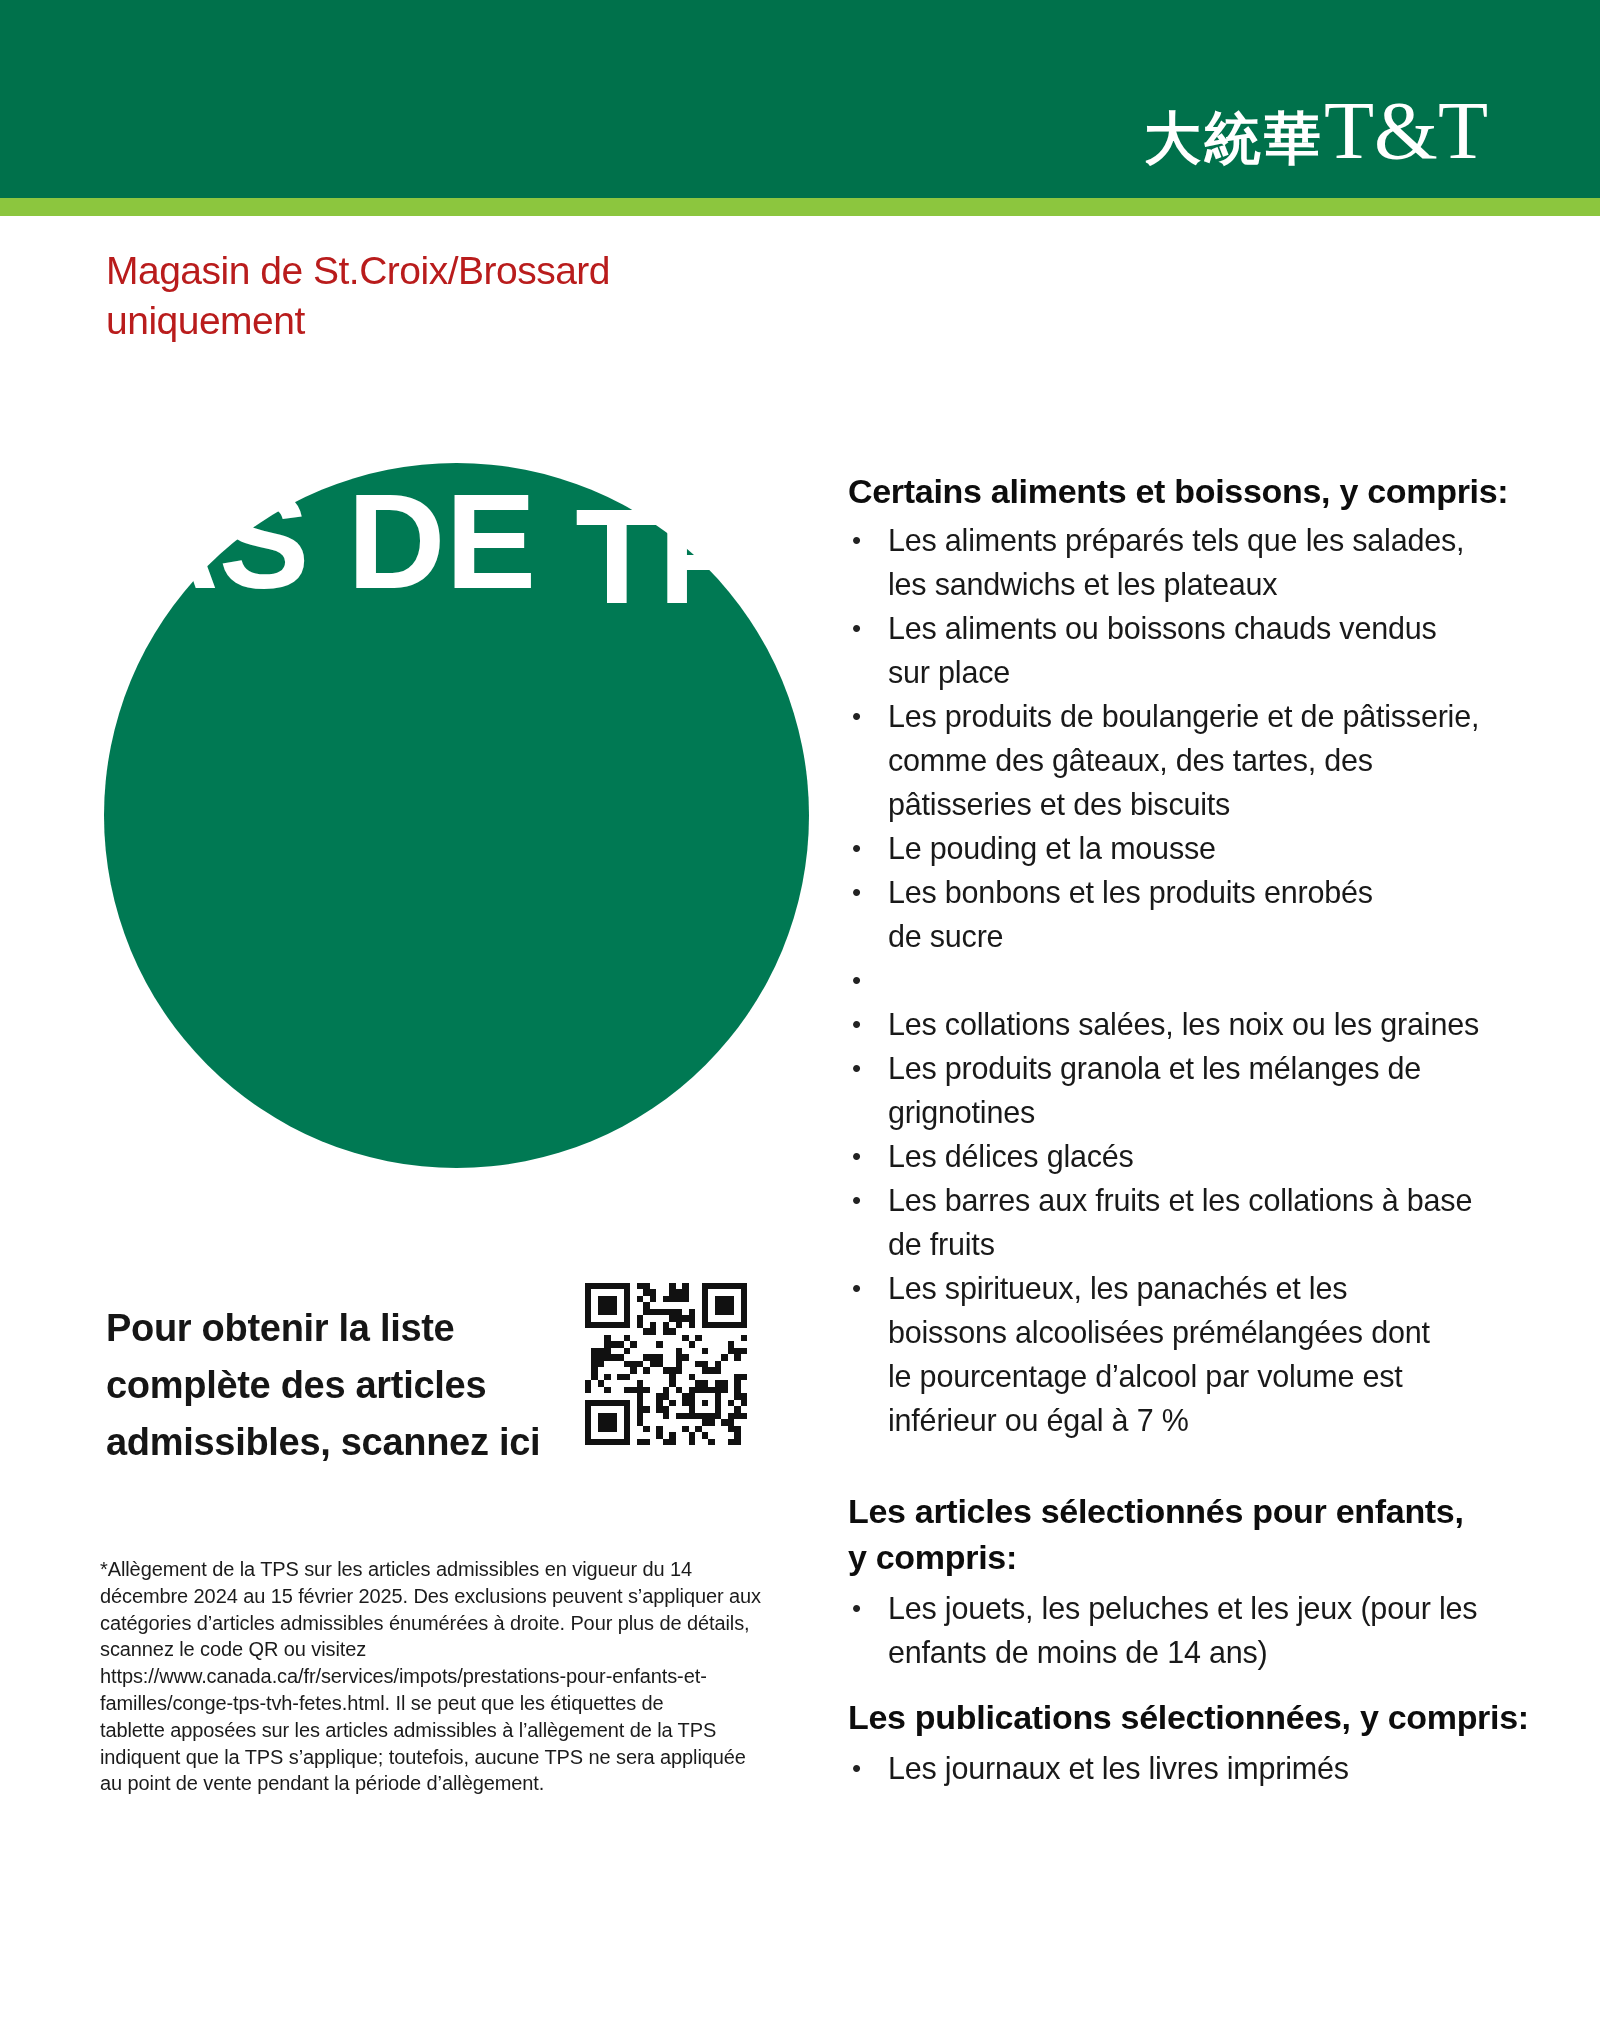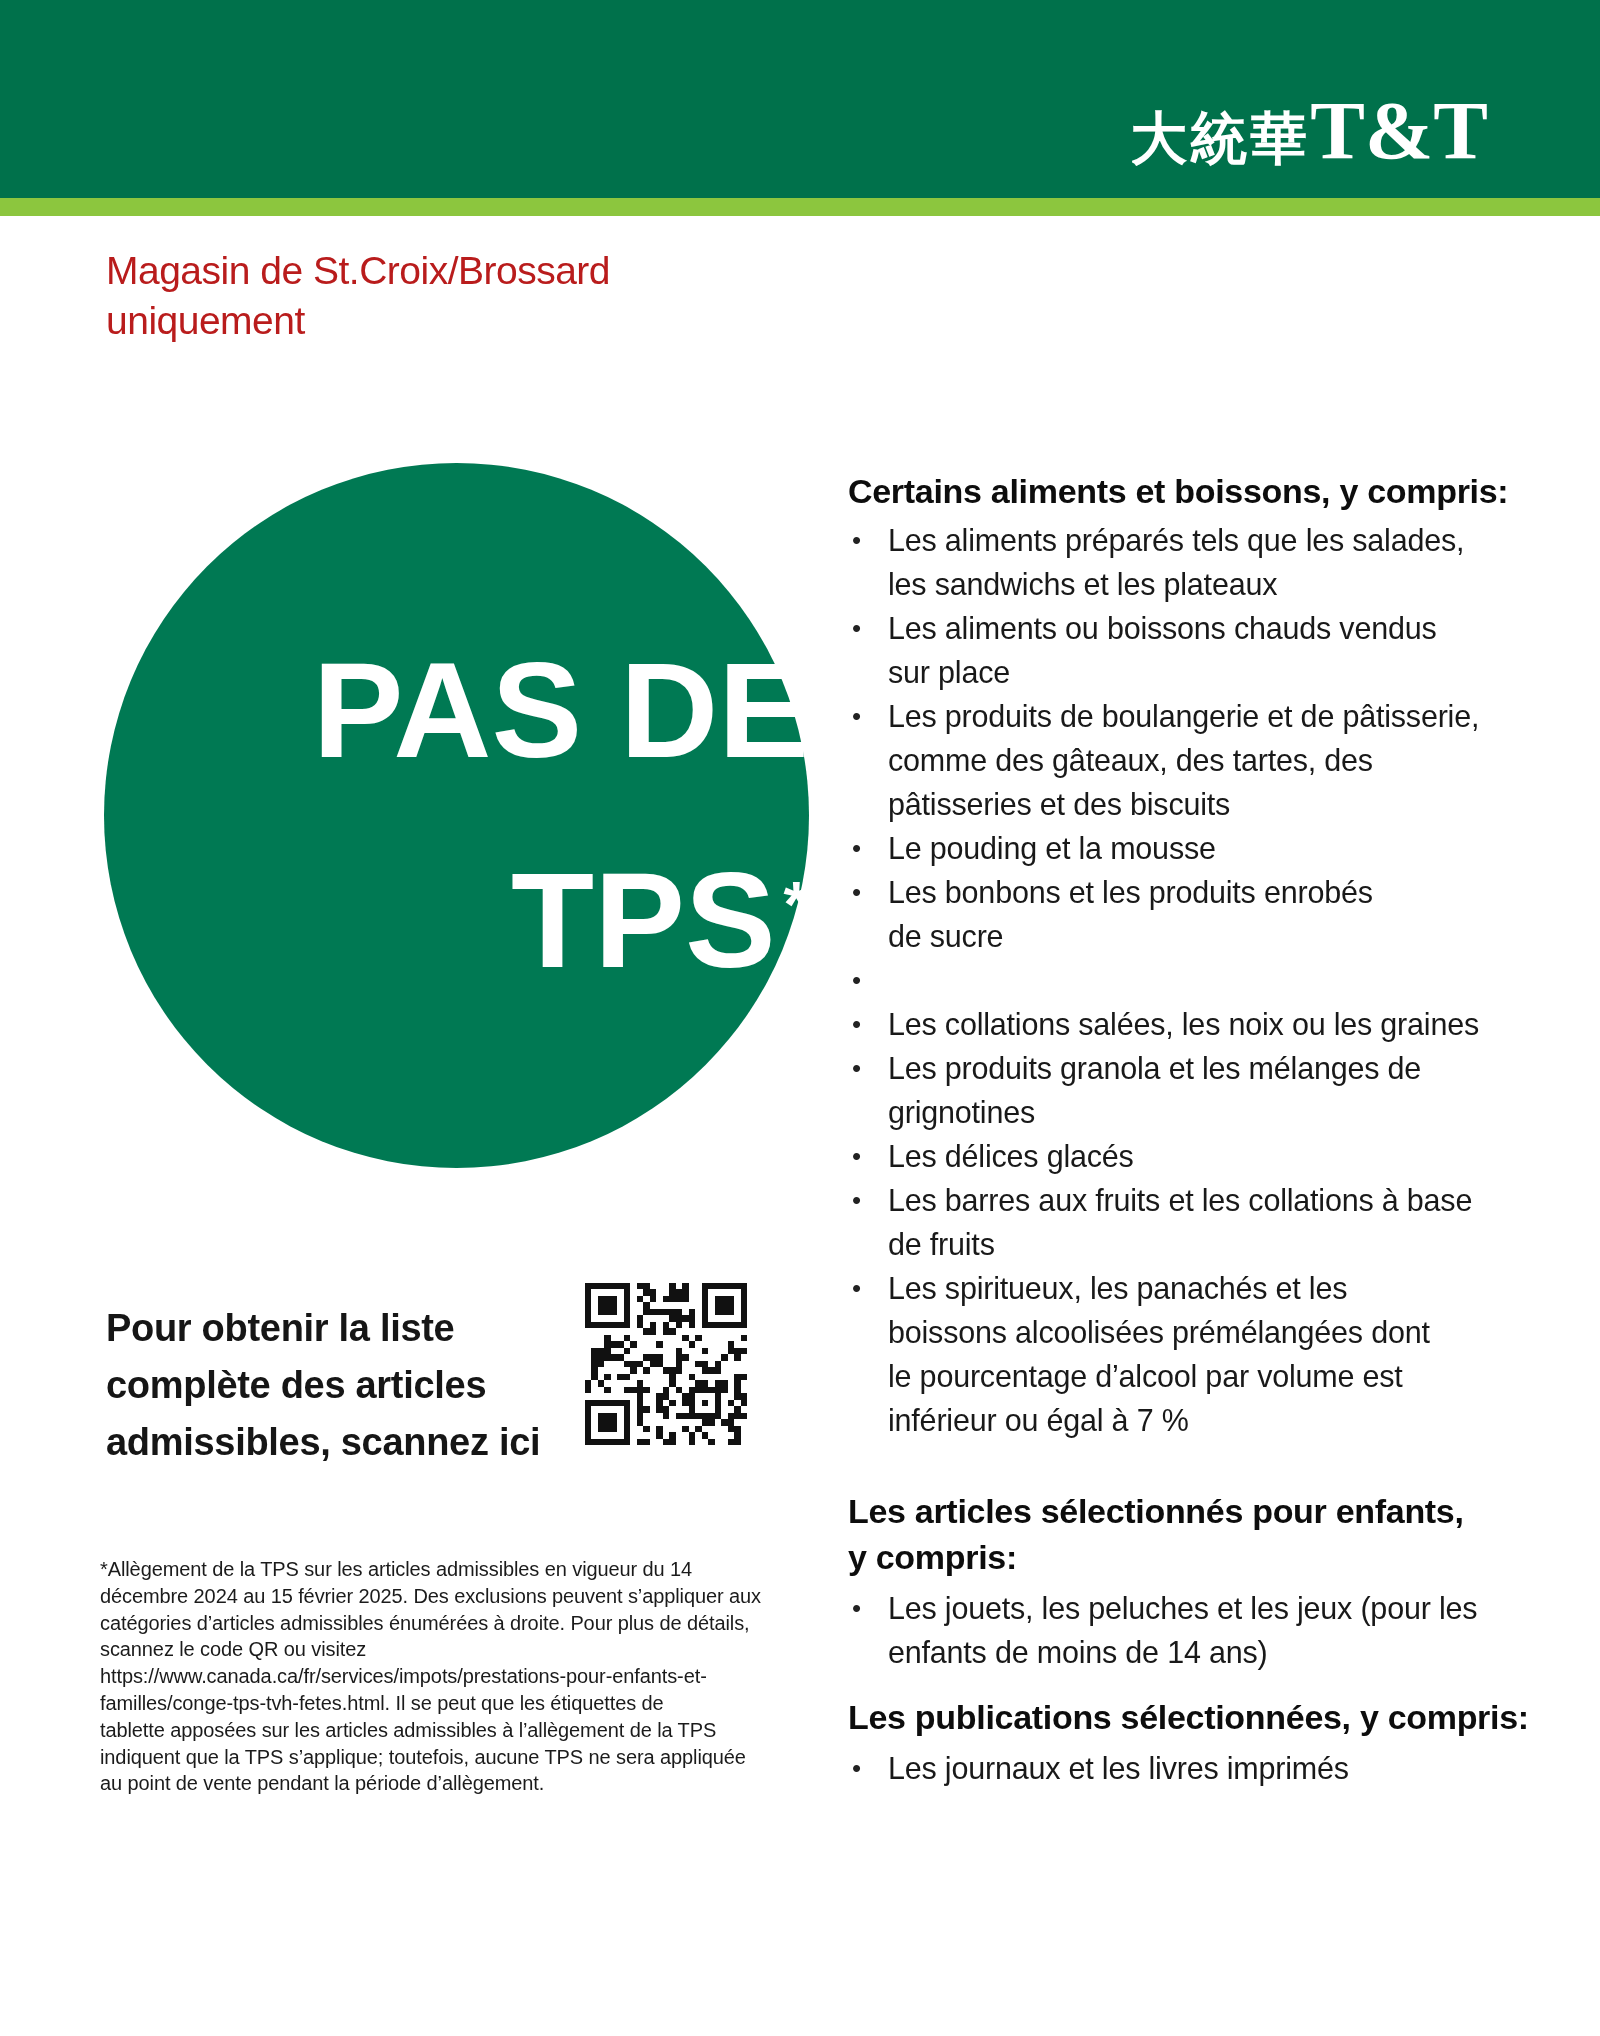--- a/index.html
+++ b/index.html
@@ -27,37 +27,37 @@
     position: absolute; right: 112px; top: 84px;
     display: flex; align-items: baseline;
     color: #ffffff; white-space: nowrap; margin-left: 8px;
   }
   .logo-cjk {
     font-size: 57px; font-weight: 700; letter-spacing: 3px;
     font-family: "Liberation Sans", sans-serif;
   }
   .logo-latin {
     font-family: "Liberation Serif", serif;
-    font-weight: 700; font-size: 82px; letter-spacing: 0px;
+    font-weight: 400; font-size: 82px; letter-spacing: 0px;
   }
 
   
   .store-note {
     position: absolute; left: 106px; top: 246px;
     font-size: 39px; line-height: 50px;
     color: #b91c1c; white-space: pre-line; letter-spacing: -0.5px;
   }
 
   
   .badge-circle {
     position: absolute; left: 104px; top: 463px;
     width: 705px; height: 705px; border-radius: 50%;
     background: #007953;
-    display: flex; flex-direction: column;
-    align-items: flex-end; justify-content: center;
+    display: flex; flex-direction: row;
+    align-items: flex-start; justify-content: center;
     text-align: center;
     gap: 39px;
   }
   .badge-line {
     color: #ffffff; font-weight: 700;
     font-size: 136px; line-height: 156px; letter-spacing: 0px;
     white-space: nowrap;
   }
   .badge-ast {
     font-size: 0.48em; vertical-align: 0.62em; margin-left: 8px;

